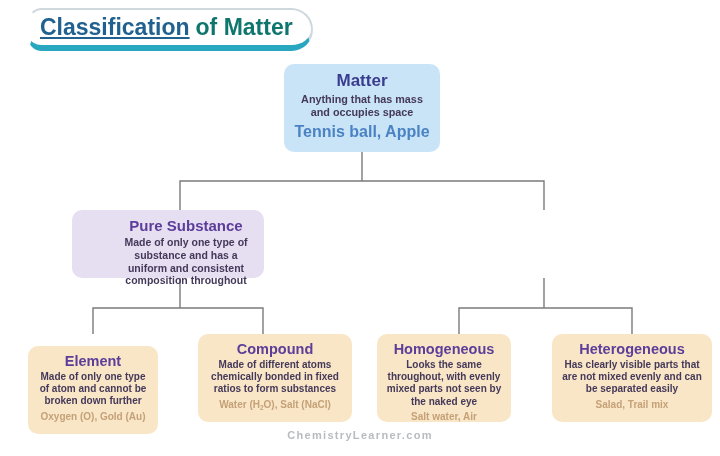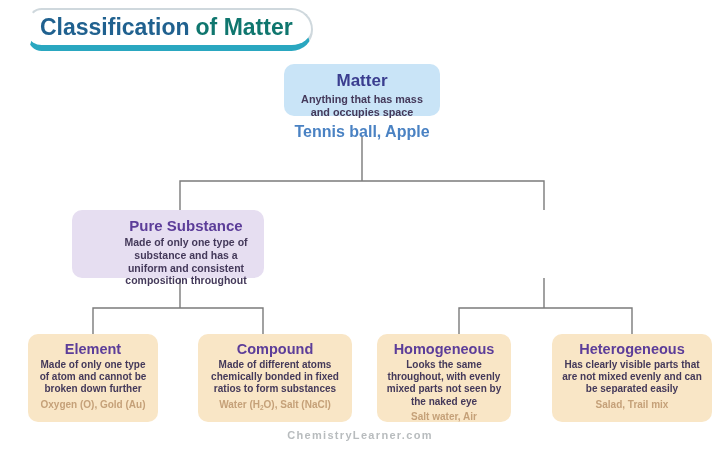--- a/index.html
+++ b/index.html
@@ -22,61 +22,61 @@
     padding: 5px 18px 5px 10px;
     border-top: 2px solid #cfd8dd;
     border-right: 2px solid #cfd8dd;
     border-bottom: 6px solid #2aa7c0;
     border-left: 2px solid transparent;
     border-radius: 14px 22px 22px 14px;
     font-size: 23px;
     line-height: 1.1;
     white-space: nowrap;
   }
-  .logo .t-bold { font-weight: 700; color: #20618f; }
+  .logo .t-bold { font-weight: 700; color: #20618f; text-decoration: underline; }
   .logo .t-light { font-weight: 700; color: #0f766e; margin-left: 6px; }
 
   
   svg.connectors { position: absolute; left: 0; top: 0; }
   svg.connectors path { stroke: #7b7b7b; stroke-width: 1.4; fill: none; }
 
   
   .node {
     position: absolute;
     border-radius: 10px;
     text-align: center;
     padding: 7px 8px 6px 8px;
   }
   .node-title { font-weight: 700; }
   .node-desc { font-weight: 600; line-height: 1.22; margin-top: 2px; }
   .node-ex { font-weight: 600; line-height: 1.2; margin-top: 3px; }
   .sub { font-size: 0.65em; vertical-align: -0.25em; }
 
   
   .node-matter {
-    left: 284px; top: 64px; width: 156px; height: 52px;
+    left: 284px; top: 64px; width: 156px; height: 88px;
     background: #c9e4f7;
   }
   .node-matter .node-title { font-size: 17px; color: #3a3d8f; }
   .node-matter .node-desc { font-size: 10.8px; color: #44395a; }
   .node-matter .node-ex { font-size: 16px; color: #4a82c3; }
 
   
   .lv2 { background: #e6def1; height: 68px; top: 210px; }
   .lv2 .node-title { font-size: 15px; color: #5c3d99; }
   .lv2 .node-desc { font-size: 10.5px; color: #44395a; }
   .node-pure { left: 72px; width: 192px; padding-left: 44px; }
   .node-mixture { left: 449px; width: 190px; }
 
   
   .lv3 { background: #f9e6c6; height: 88px; top: 334px; }
   .lv3 .node-title { font-size: 14.5px; color: #5c3d99; }
   .lv3 .node-desc { font-size: 10px; color: #44395a; }
   .lv3 .node-ex { font-size: 10px; color: #c5a179; }
-  .node-element { left: 28px; width: 130px; }
+  .node-element { left: 28px; width: 130px; margin-top: 12px; }
   .node-compound { left: 198px; width: 154px; }
   .node-homogeneous { left: 377px; width: 134px; }
   .node-heterogeneous { left: 552px; width: 160px; }
 
   
   .watermark {
     position: absolute;
     left: 0; top: 429px;
     width: 720px;
     text-align: center;

